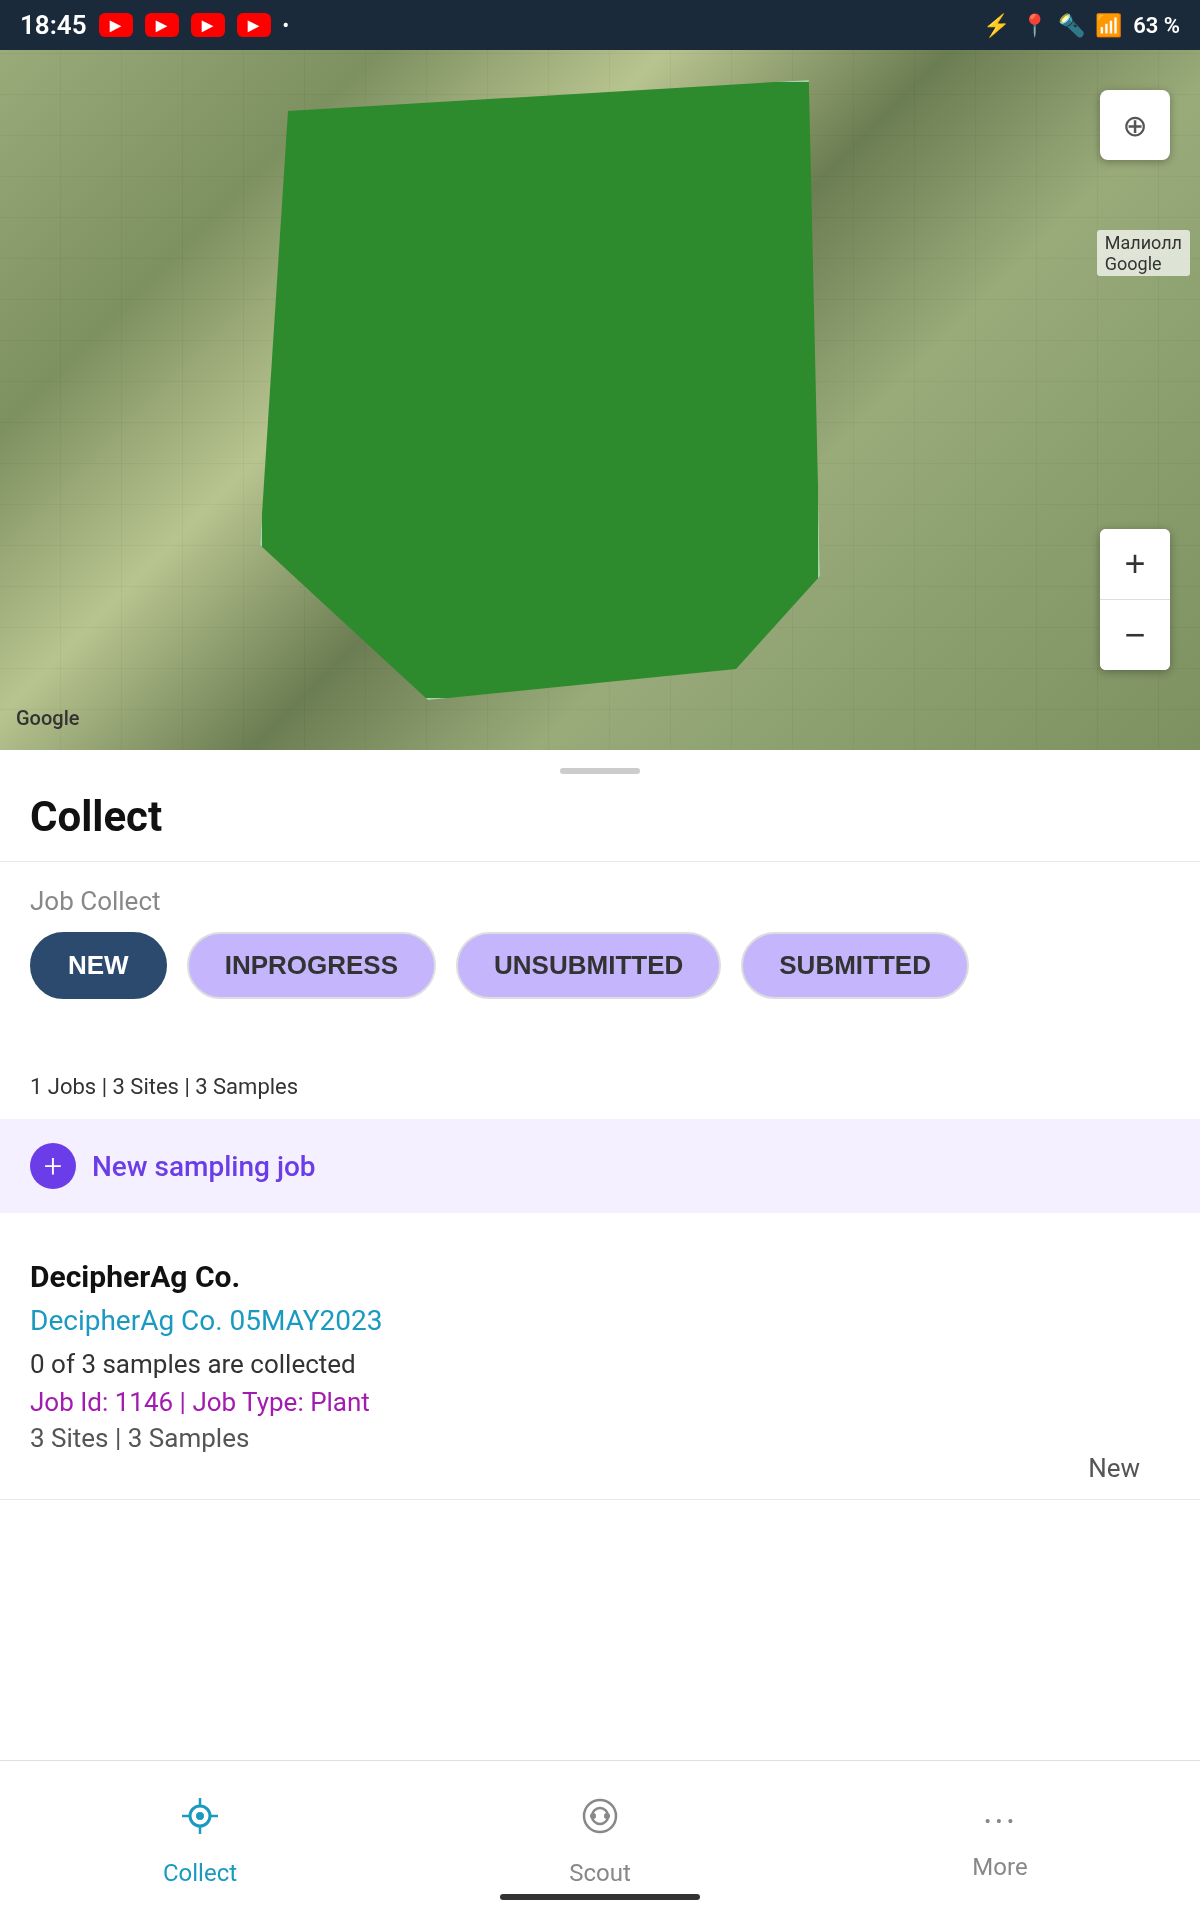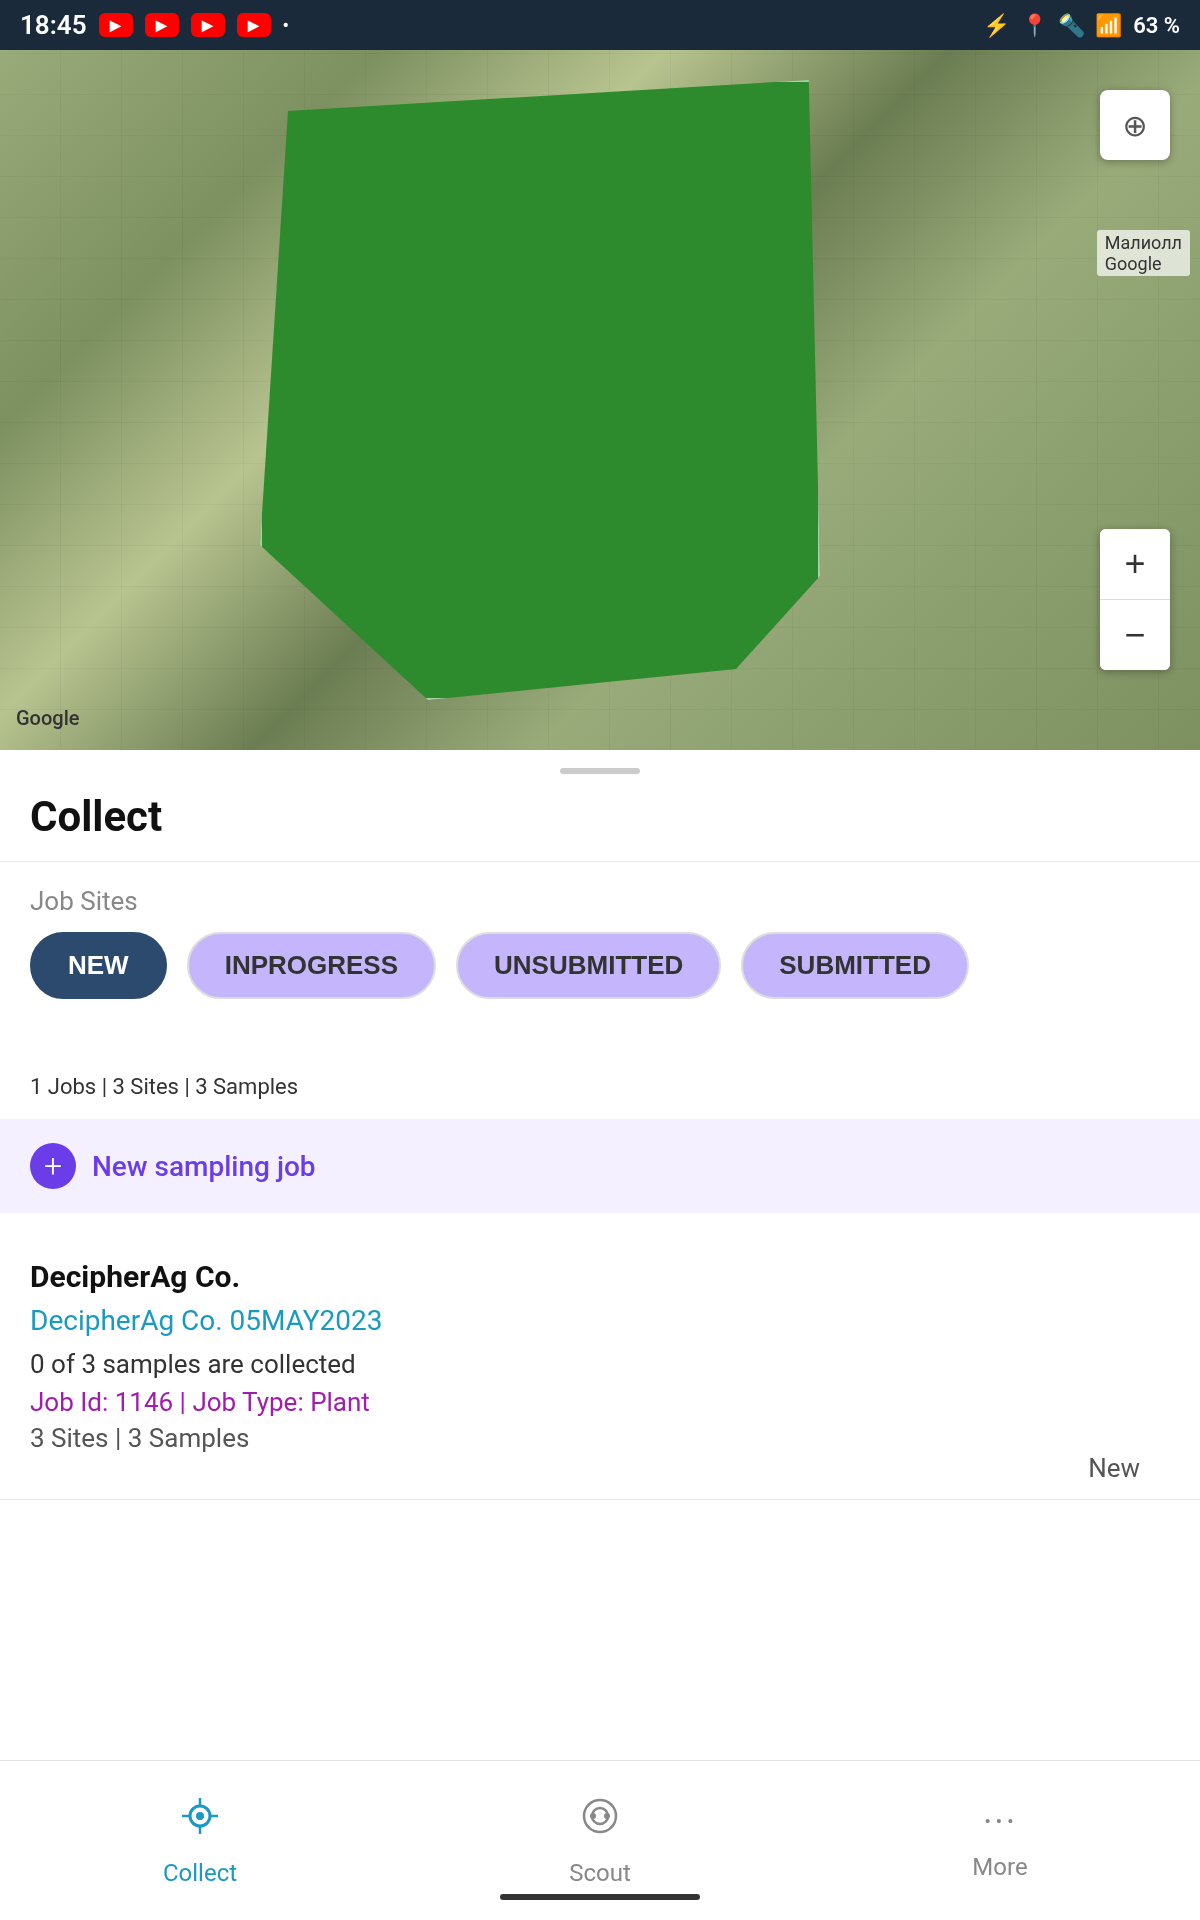--- a/index.html
+++ b/index.html
@@ -311,21 +311,21 @@
     <div>Google</div>
   </div>
 </div>
 
 <div class="content-sheet">
   <div class="sheet-handle-area">
     <div class="sheet-handle"></div>
   </div>
   <div class="sheet-title">Collect</div>
   <div class="divider"></div>
-  <div class="job-status-label">Job Sites</div>
+  <div class="job-status-label">Job Collect</div>
   <div class="filter-row">
     <button class="filter-btn active">NEW</button>
     <button class="filter-btn">INPROGRESS</button>
     <button class="filter-btn">UNSUBMITTED</button>
     <button class="filter-btn">SUBMITTED</button>
   </div>
   <div class="stats-row">1 Jobs  |  3 Sites  |  3 Samples</div>
   <div class="new-job-banner">
     <div class="new-job-icon">+</div>
     <span class="new-job-text">New sampling job</span>

